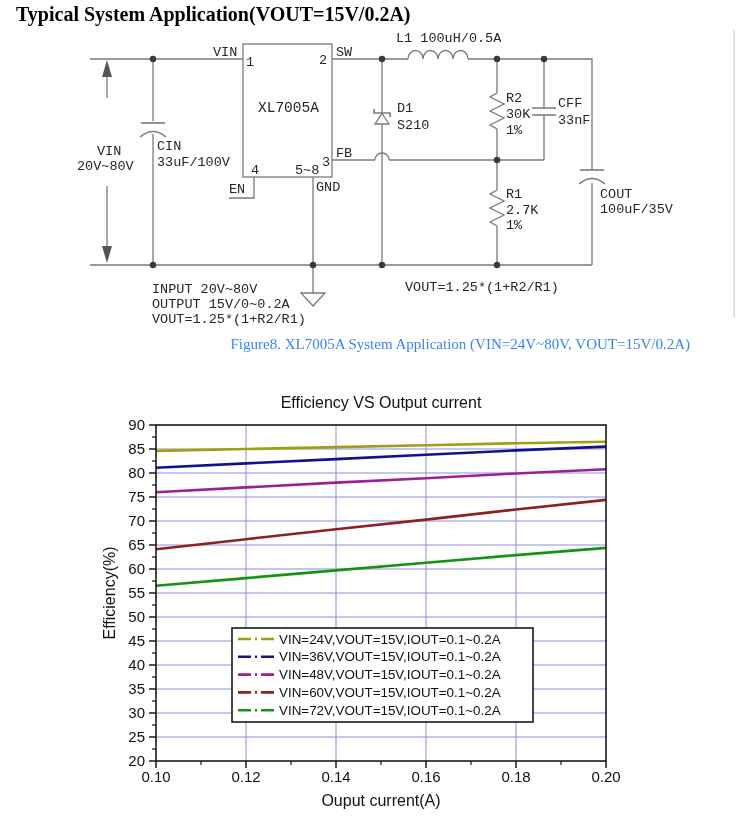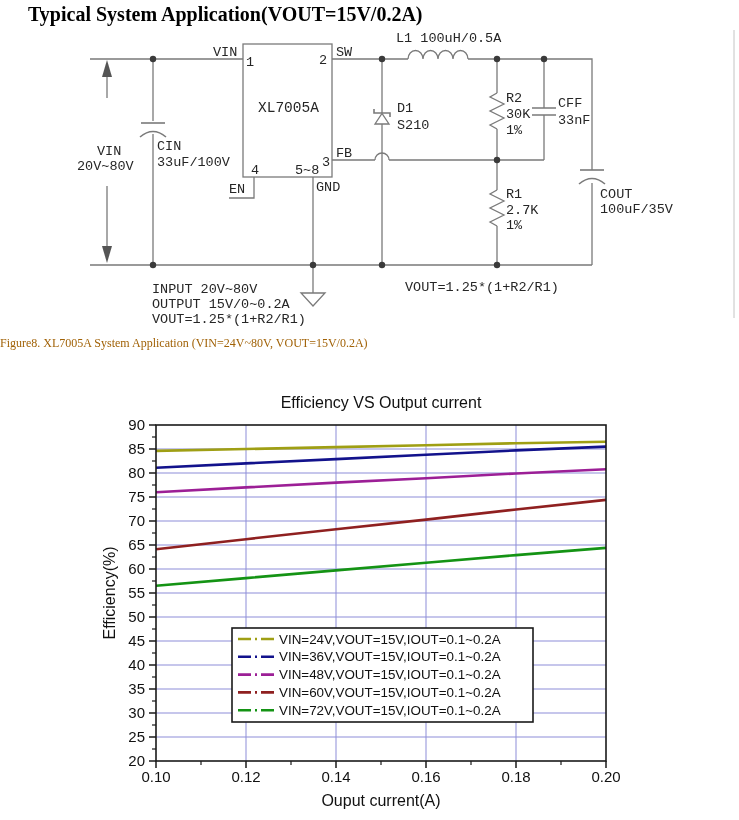--- a/index.html
+++ b/index.html
@@ -1,21 +1,21 @@
 <!DOCTYPE html>
 <html><head>
 <meta charset="utf-8">
 <style>
   html,body{margin:0;padding:0;background:#fff;}
   .page{position:relative;width:739px;height:820px;background:#ffffff;overflow:hidden;
         font-family:"Liberation Sans",sans-serif;}
-  .doc-title{position:absolute;left:28px;top:3px;margin:0;
+  .doc-title{position:absolute;left:16px;top:3px;margin:0;
         font-family:"Liberation Serif",serif;font-size:20px;font-weight:bold;color:#000;}
-  .fig-caption{position:absolute;top:336px;left:0;width:690px;text-align:left;
-        font-family:"Liberation Serif",serif;font-size:12px;color:#a16207;}
+  .fig-caption{position:absolute;top:336px;left:0;width:690px;text-align:right;
+        font-family:"Liberation Serif",serif;font-size:15px;color:#3b82f6;}
   svg{position:absolute;left:0;}
   #circuit{top:0;}
   #chart{top:385px;}
   
   .ct{font-family:"Liberation Mono","DejaVu Sans Mono",monospace;font-size:13.5px;fill:#262626;}
   .icname{font-size:14.5px;}
   
   .tick{font-family:"Liberation Sans",sans-serif;font-size:15px;fill:#111;}
   .lg{font-family:"Liberation Sans",sans-serif;font-size:13.4px;fill:#111;}
   .ctitle{font-family:"Liberation Sans",sans-serif;font-size:16px;fill:#111;}

